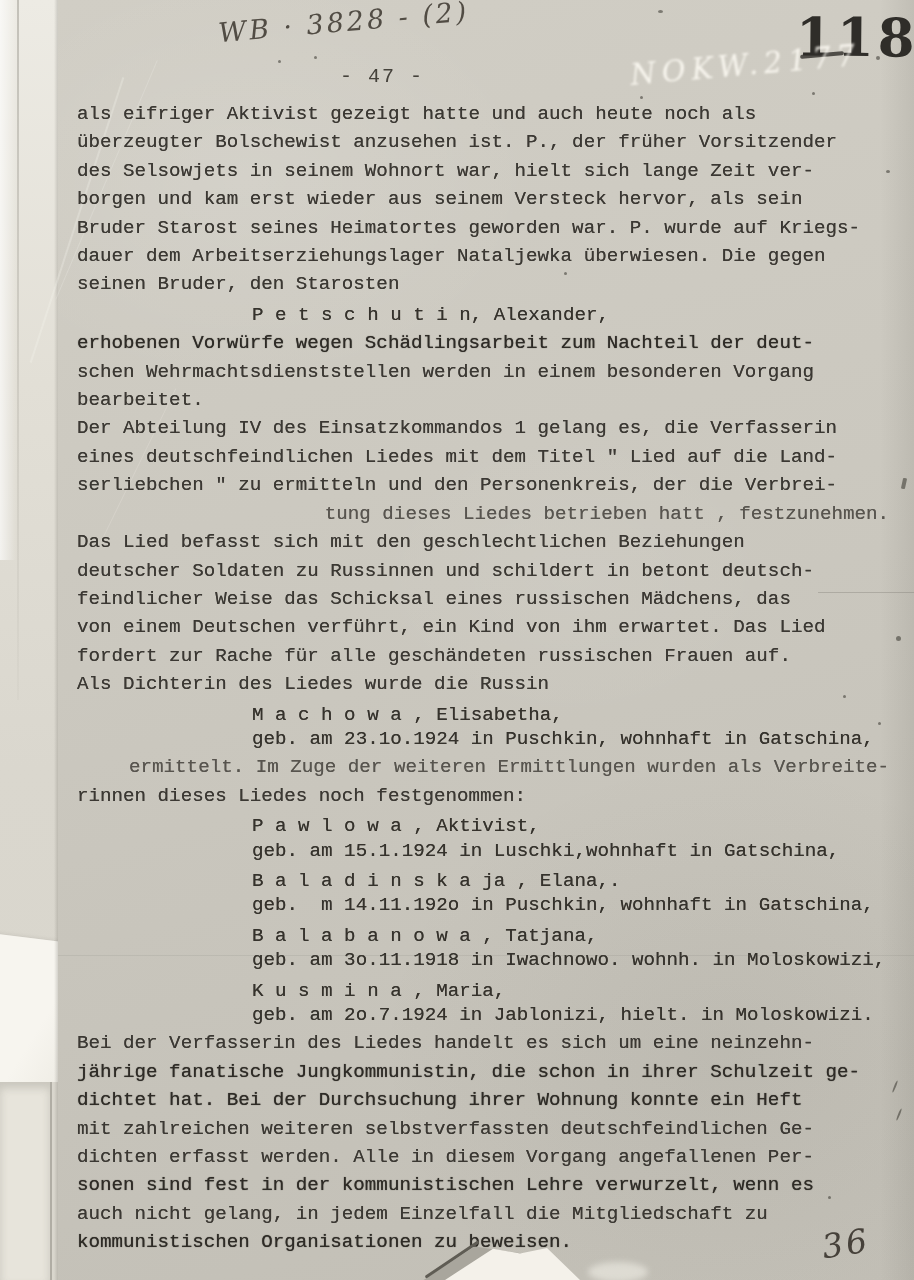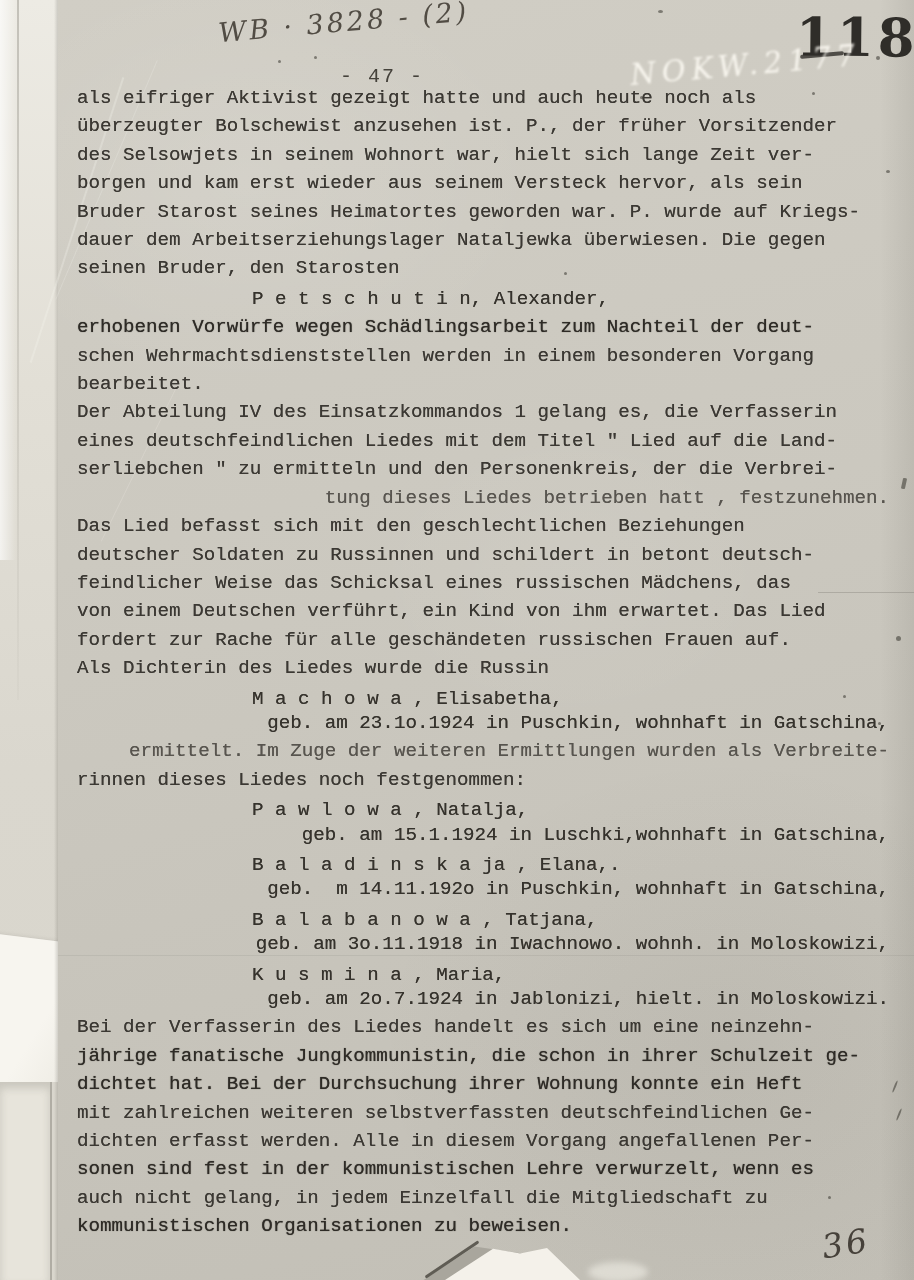--- a/index.html
+++ b/index.html
@@ -86,28 +86,28 @@
     transform:rotate(-5deg);filter:blur(.8px);white-space:pre;
   }
   .hand-36{
     position:absolute;left:764px;top:1224px;
     font-family:"DejaVu Serif", serif;font-style:italic;
     font-size:33px;letter-spacing:3px;color:#46413a;
     transform:rotate(-9deg);
   }
   
   .text-block{
-    position:absolute;left:19px;top:84px;width:812px;
+    position:absolute;left:19px;top:100px;width:812px;
     font-size:19.2px;line-height:28.4px;color:#3b3833;
     text-shadow:0 0 .6px rgba(59,56,51,.85);
     filter:blur(.2px);
   }
   .line{white-space:pre;}
   .line.name{padding-left:175px;margin-top:2px;color:#35322c;}
-  .line.geb{padding-left:175px;margin-top:-4px;color:#35322c;text-align:right;}
+  .line.geb{padding-left:175px;margin-top:-4px;color:#35322c;}
   .line.light{opacity:.8;text-align:right;}
   .line.dark{color:#2e2b26;text-shadow:0 0 .9px rgba(46,43,38,.9);}
   
   .blob-grey{
     position:absolute;left:352px;top:1242px;width:170px;height:38px;
     background:#a9a69d;
     clip-path:polygon(8% 100%,38% 12%,66% 30%,96% 100%);
     filter:blur(.5px);
   }
   .blob-white{
@@ -168,21 +168,21 @@
       <div class="line p">Das Lied befasst sich mit den geschlechtlichen Beziehungen</div>
       <div class="line p">deutscher Soldaten zu Russinnen und schildert in betont deutsch-</div>
       <div class="line p">feindlicher Weise das Schicksal eines russischen Mädchens, das</div>
       <div class="line p">von einem Deutschen verführt, ein Kind von ihm erwartet. Das Lied</div>
       <div class="line p">fordert zur Rache für alle geschändeten russischen Frauen auf.</div>
       <div class="line p">Als Dichterin des Liedes wurde die Russin</div>
       <div class="line name">M a c h o w a , Elisabetha,</div>
       <div class="line geb">geb. am 23.1o.1924 in Puschkin, wohnhaft in Gatschina,</div>
       <div class="line p light">ermittelt. Im Zuge der weiteren Ermittlungen wurden als Verbreite-</div>
       <div class="line p">rinnen dieses Liedes noch festgenommen:</div>
-      <div class="line name">P a w l o w a , Natalja,</div>
+      <div class="line name">P a w l o w a , Aktivist,</div>
       <div class="line geb">geb. am 15.1.1924 in Luschki,wohnhaft in Gatschina,</div>
       <div class="line name">B a l a d i n s k a ja , Elana,.</div>
       <div class="line geb">geb.  m 14.11.192o in Puschkin, wohnhaft in Gatschina,</div>
       <div class="line name">B a l a b a n o w a , Tatjana,</div>
       <div class="line geb">geb. am 3o.11.1918 in Iwachnowo. wohnh. in Moloskowizi,</div>
       <div class="line name">K u s m i n a , Maria,</div>
       <div class="line geb">geb. am 2o.7.1924 in Jablonizi, hielt. in Moloskowizi.</div>
       <div class="line p">Bei der Verfasserin des Liedes handelt es sich um eine neinzehn-</div>
       <div class="line p dark">jährige fanatische Jungkommunistin, die schon in ihrer Schulzeit ge-</div>
       <div class="line p dark">dichtet hat. Bei der Durchsuchung ihrer Wohnung konnte ein Heft</div>

